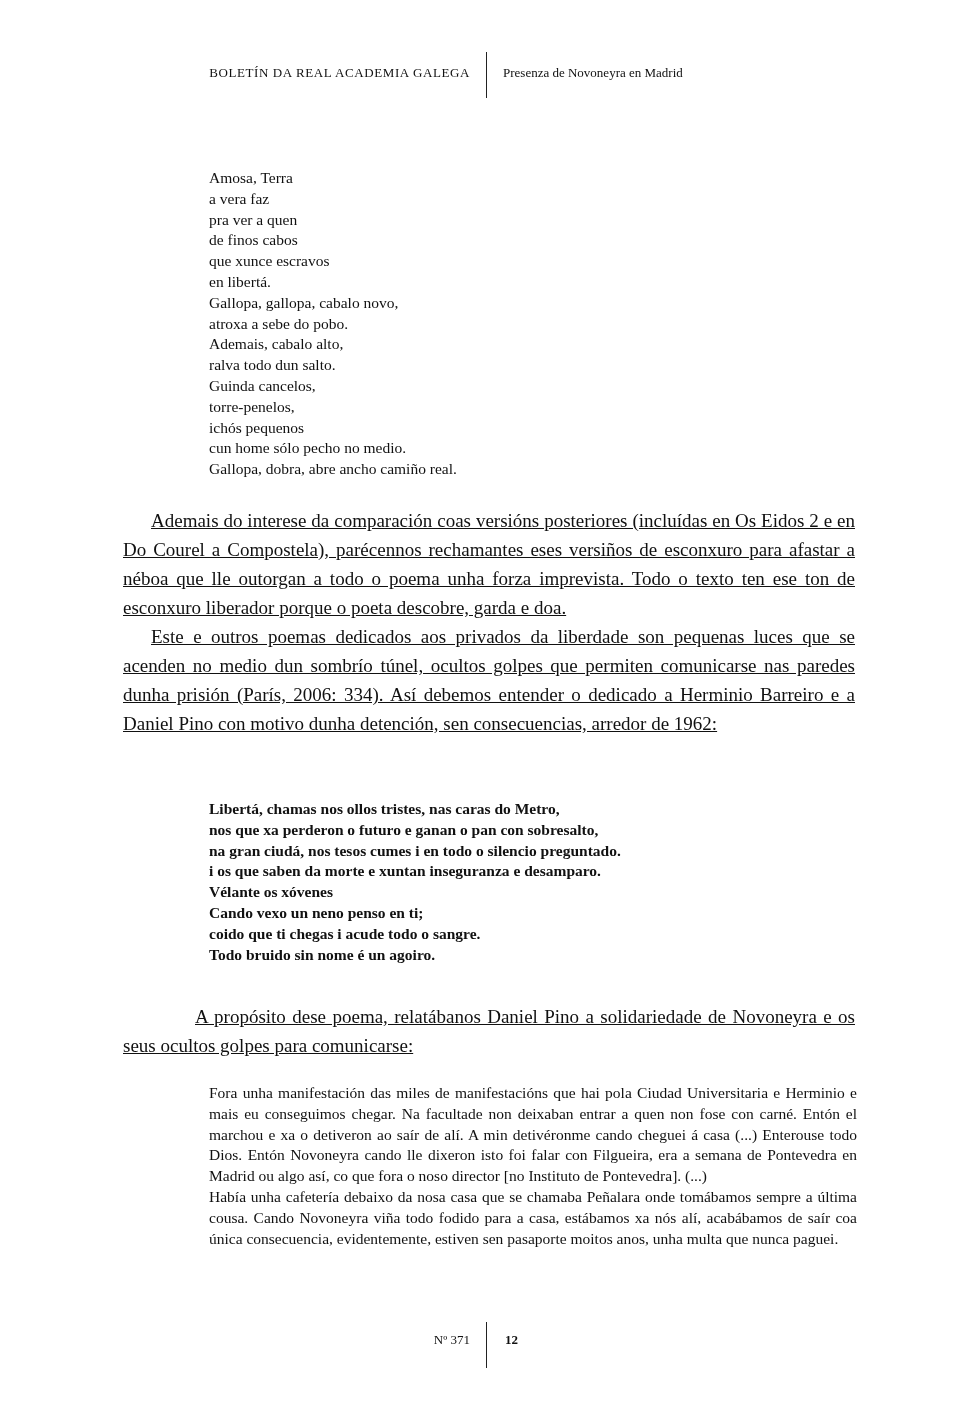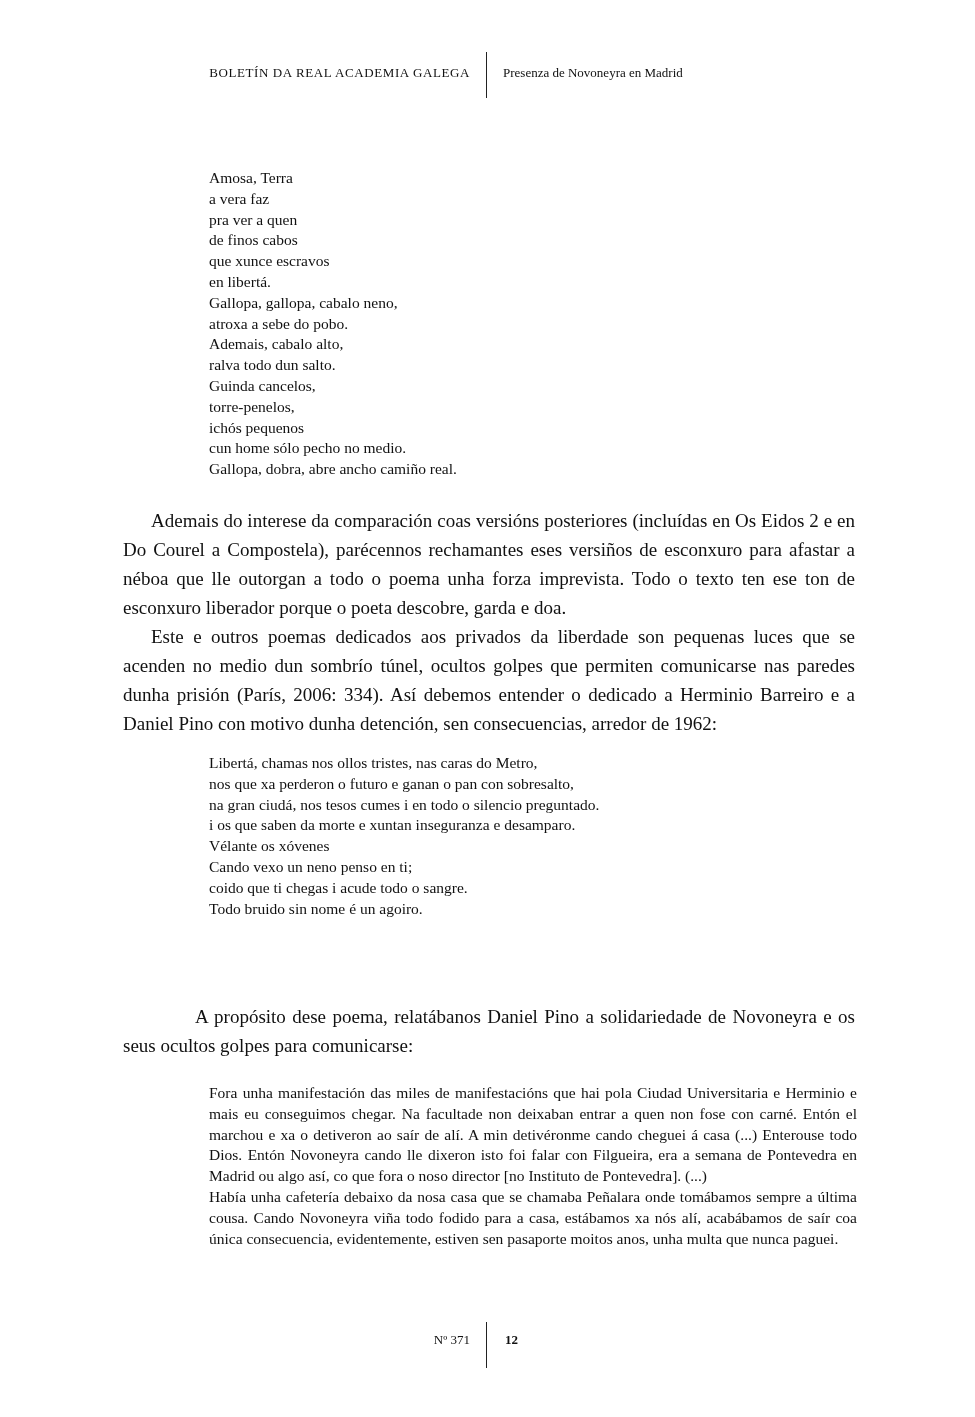--- a/index.html
+++ b/index.html
@@ -5,21 +5,21 @@
   html, body { margin: 0; padding: 0; background: #ffffff; }
   body { width: 975px; height: 1417px; position: relative; overflow: hidden;
          font-family: "Liberation Serif", "DejaVu Serif", serif; color: #111; }
   .header { position: absolute; top: 50px; left: 0; width: 975px; height: 50px; }
   .header .left { position: absolute; right: 505px; top: 15px; font-size: 13px; letter-spacing: 0.6px; white-space: nowrap; }
   .header .rule { position: absolute; left: 486px; top: 2px; width: 1px; height: 46px; background: #222; }
   .header .right { position: absolute; left: 503px; top: 15px; font-size: 13px; white-space: nowrap; }
   .poem { position: absolute; left: 209px; font-size: 15.5px; line-height: 20.8px; }
   .poem .line { display: block; white-space: nowrap; }
   .para { position: absolute; left: 123px; width: 732px; font-size: 19px; line-height: 29px; text-align: justify; text-align-last: left; }
-  .para p { margin: 0; text-indent: 28px; }
+  .para p { margin: 0; text-indent: 28px; text-decoration: underline; }
   .para p.deep { text-indent: 72px; }
   .quote { position: absolute; left: 209px; width: 648px; font-size: 15.5px; line-height: 20.8px; text-align: justify; }
   .quote p { margin: 0; }
   .footer { position: absolute; top: 1322px; left: 0; width: 975px; height: 46px; }
   .footer .issue { position: absolute; right: 505px; top: 10px; font-size: 13px; }
   .footer .rule { position: absolute; left: 486px; top: 0; width: 1px; height: 46px; background: #222; }
   .footer .page { position: absolute; left: 505px; top: 10px; font-size: 13px; font-weight: bold; }
 </style>
 </head>
 <body>
@@ -30,37 +30,37 @@
   <span class="right">Presenza de Novoneyra en Madrid</span>
 </div>
 
 <div class="poem" style="top:168px;">
   <span class="line">Amosa, Terra</span>
   <span class="line">a vera faz</span>
   <span class="line">pra ver a quen</span>
   <span class="line">de finos cabos</span>
   <span class="line">que xunce escravos</span>
   <span class="line">en libertá.</span>
-  <span class="line">Gallopa, gallopa, cabalo neno,</span>
+  <span class="line">Gallopa, gallopa, cabalo novo,</span>
   <span class="line">atroxa a sebe do pobo.</span>
   <span class="line">Ademais, cabalo alto,</span>
   <span class="line">ralva todo dun salto.</span>
   <span class="line">Guinda cancelos,</span>
   <span class="line">torre-penelos,</span>
   <span class="line">ichós pequenos</span>
   <span class="line">cun home sólo pecho no medio.</span>
   <span class="line">Gallopa, dobra, abre ancho camiño real.</span>
 </div>
 
 <div class="para" style="top:506px;">
   <p>Ademais do interese da comparación coas versións posteriores (incluídas en Os Eidos 2 e en Do Courel a Compostela), parécennos rechamantes eses versiños de esconxuro para afastar a néboa que lle outorgan a todo o poema unha forza imprevista. Todo o texto ten ese ton de esconxuro liberador porque o poeta descobre, garda e doa.</p>
   <p>Este e outros poemas dedicados aos privados da liberdade son pequenas luces que se acenden no medio dun sombrío túnel, ocultos golpes que permiten comunicarse nas paredes dunha prisión (París, 2006: 334). Así debemos entender o dedicado a Herminio Barreiro e a Daniel Pino con motivo dunha detención, sen consecuencias, arredor de 1962:</p>
 </div>
 
-<div class="poem" style="top:753px;">
+<div class="poem" style="top:799px;font-weight:bold;">
   <span class="line">Libertá, chamas nos ollos tristes, nas caras do Metro,</span>
   <span class="line">nos que xa perderon o futuro e ganan o pan con sobresalto,</span>
   <span class="line">na gran ciudá, nos tesos cumes i en todo o silencio preguntado.</span>
   <span class="line">i os que saben da morte e xuntan inseguranza e desamparo.</span>
   <span class="line">Vélante os xóvenes</span>
   <span class="line">Cando vexo un neno penso en ti;</span>
   <span class="line">coido que ti chegas i acude todo o sangre.</span>
   <span class="line">Todo bruido sin nome é un agoiro.</span>
 </div>
 

